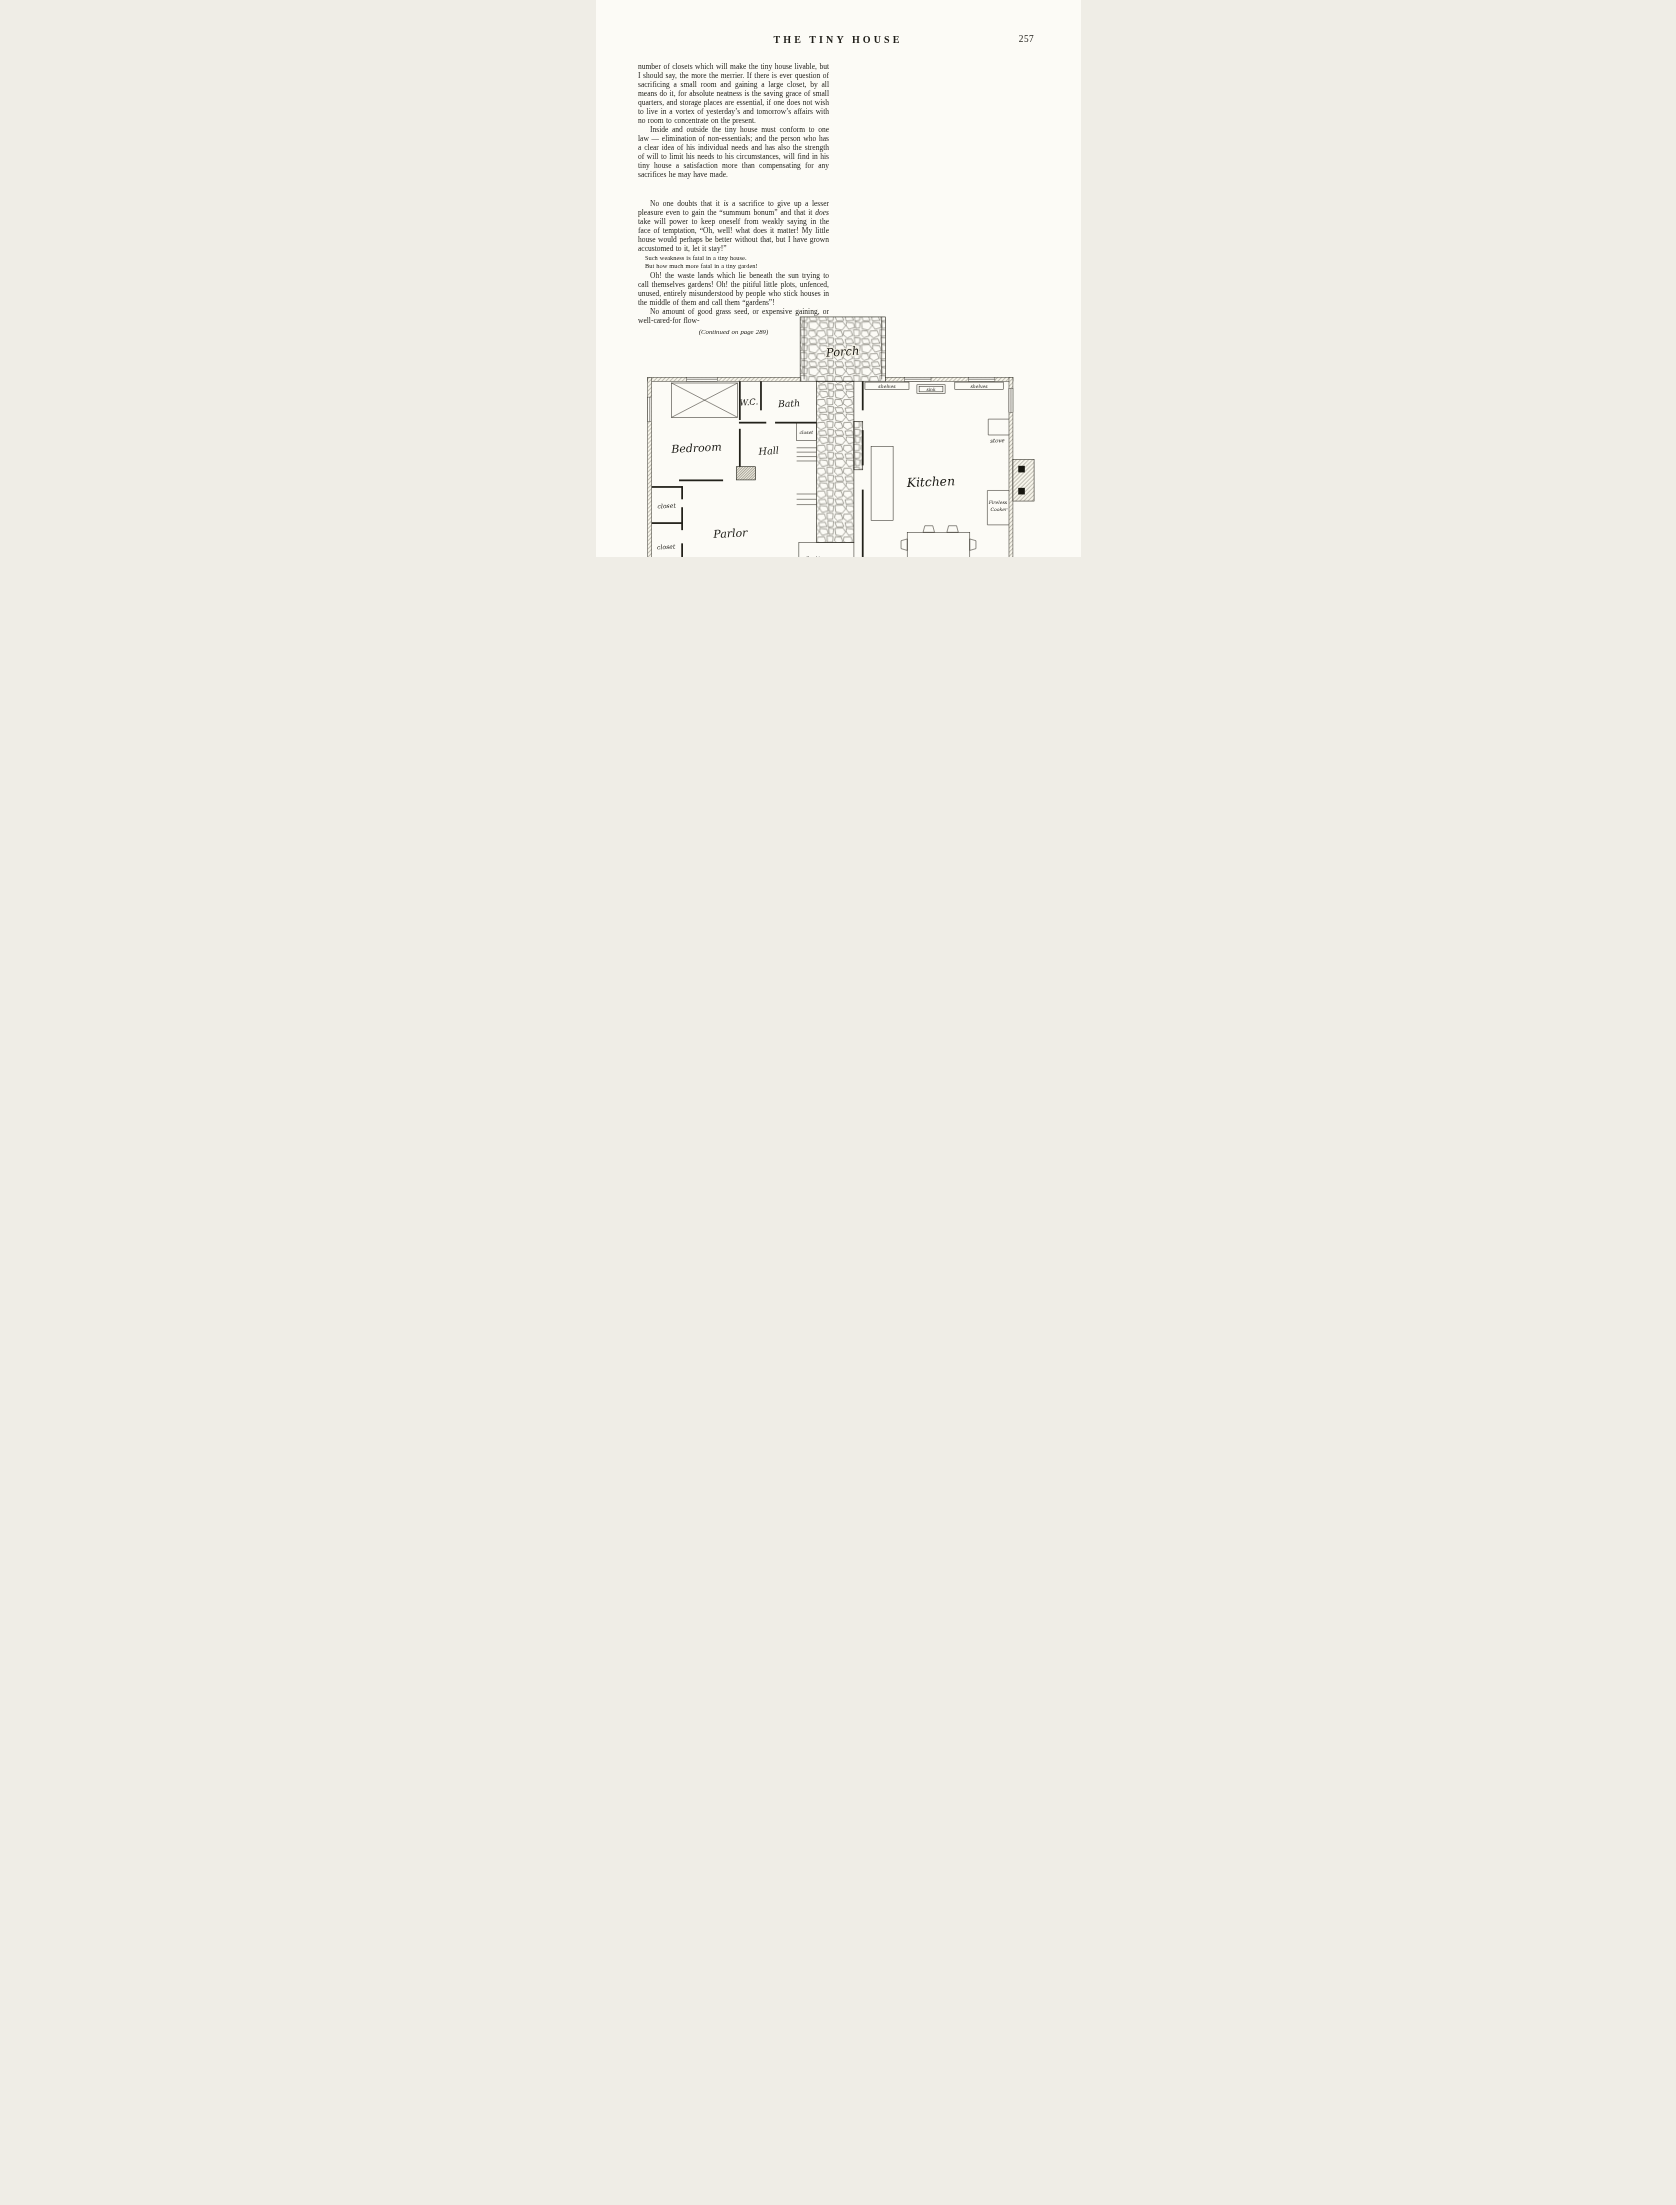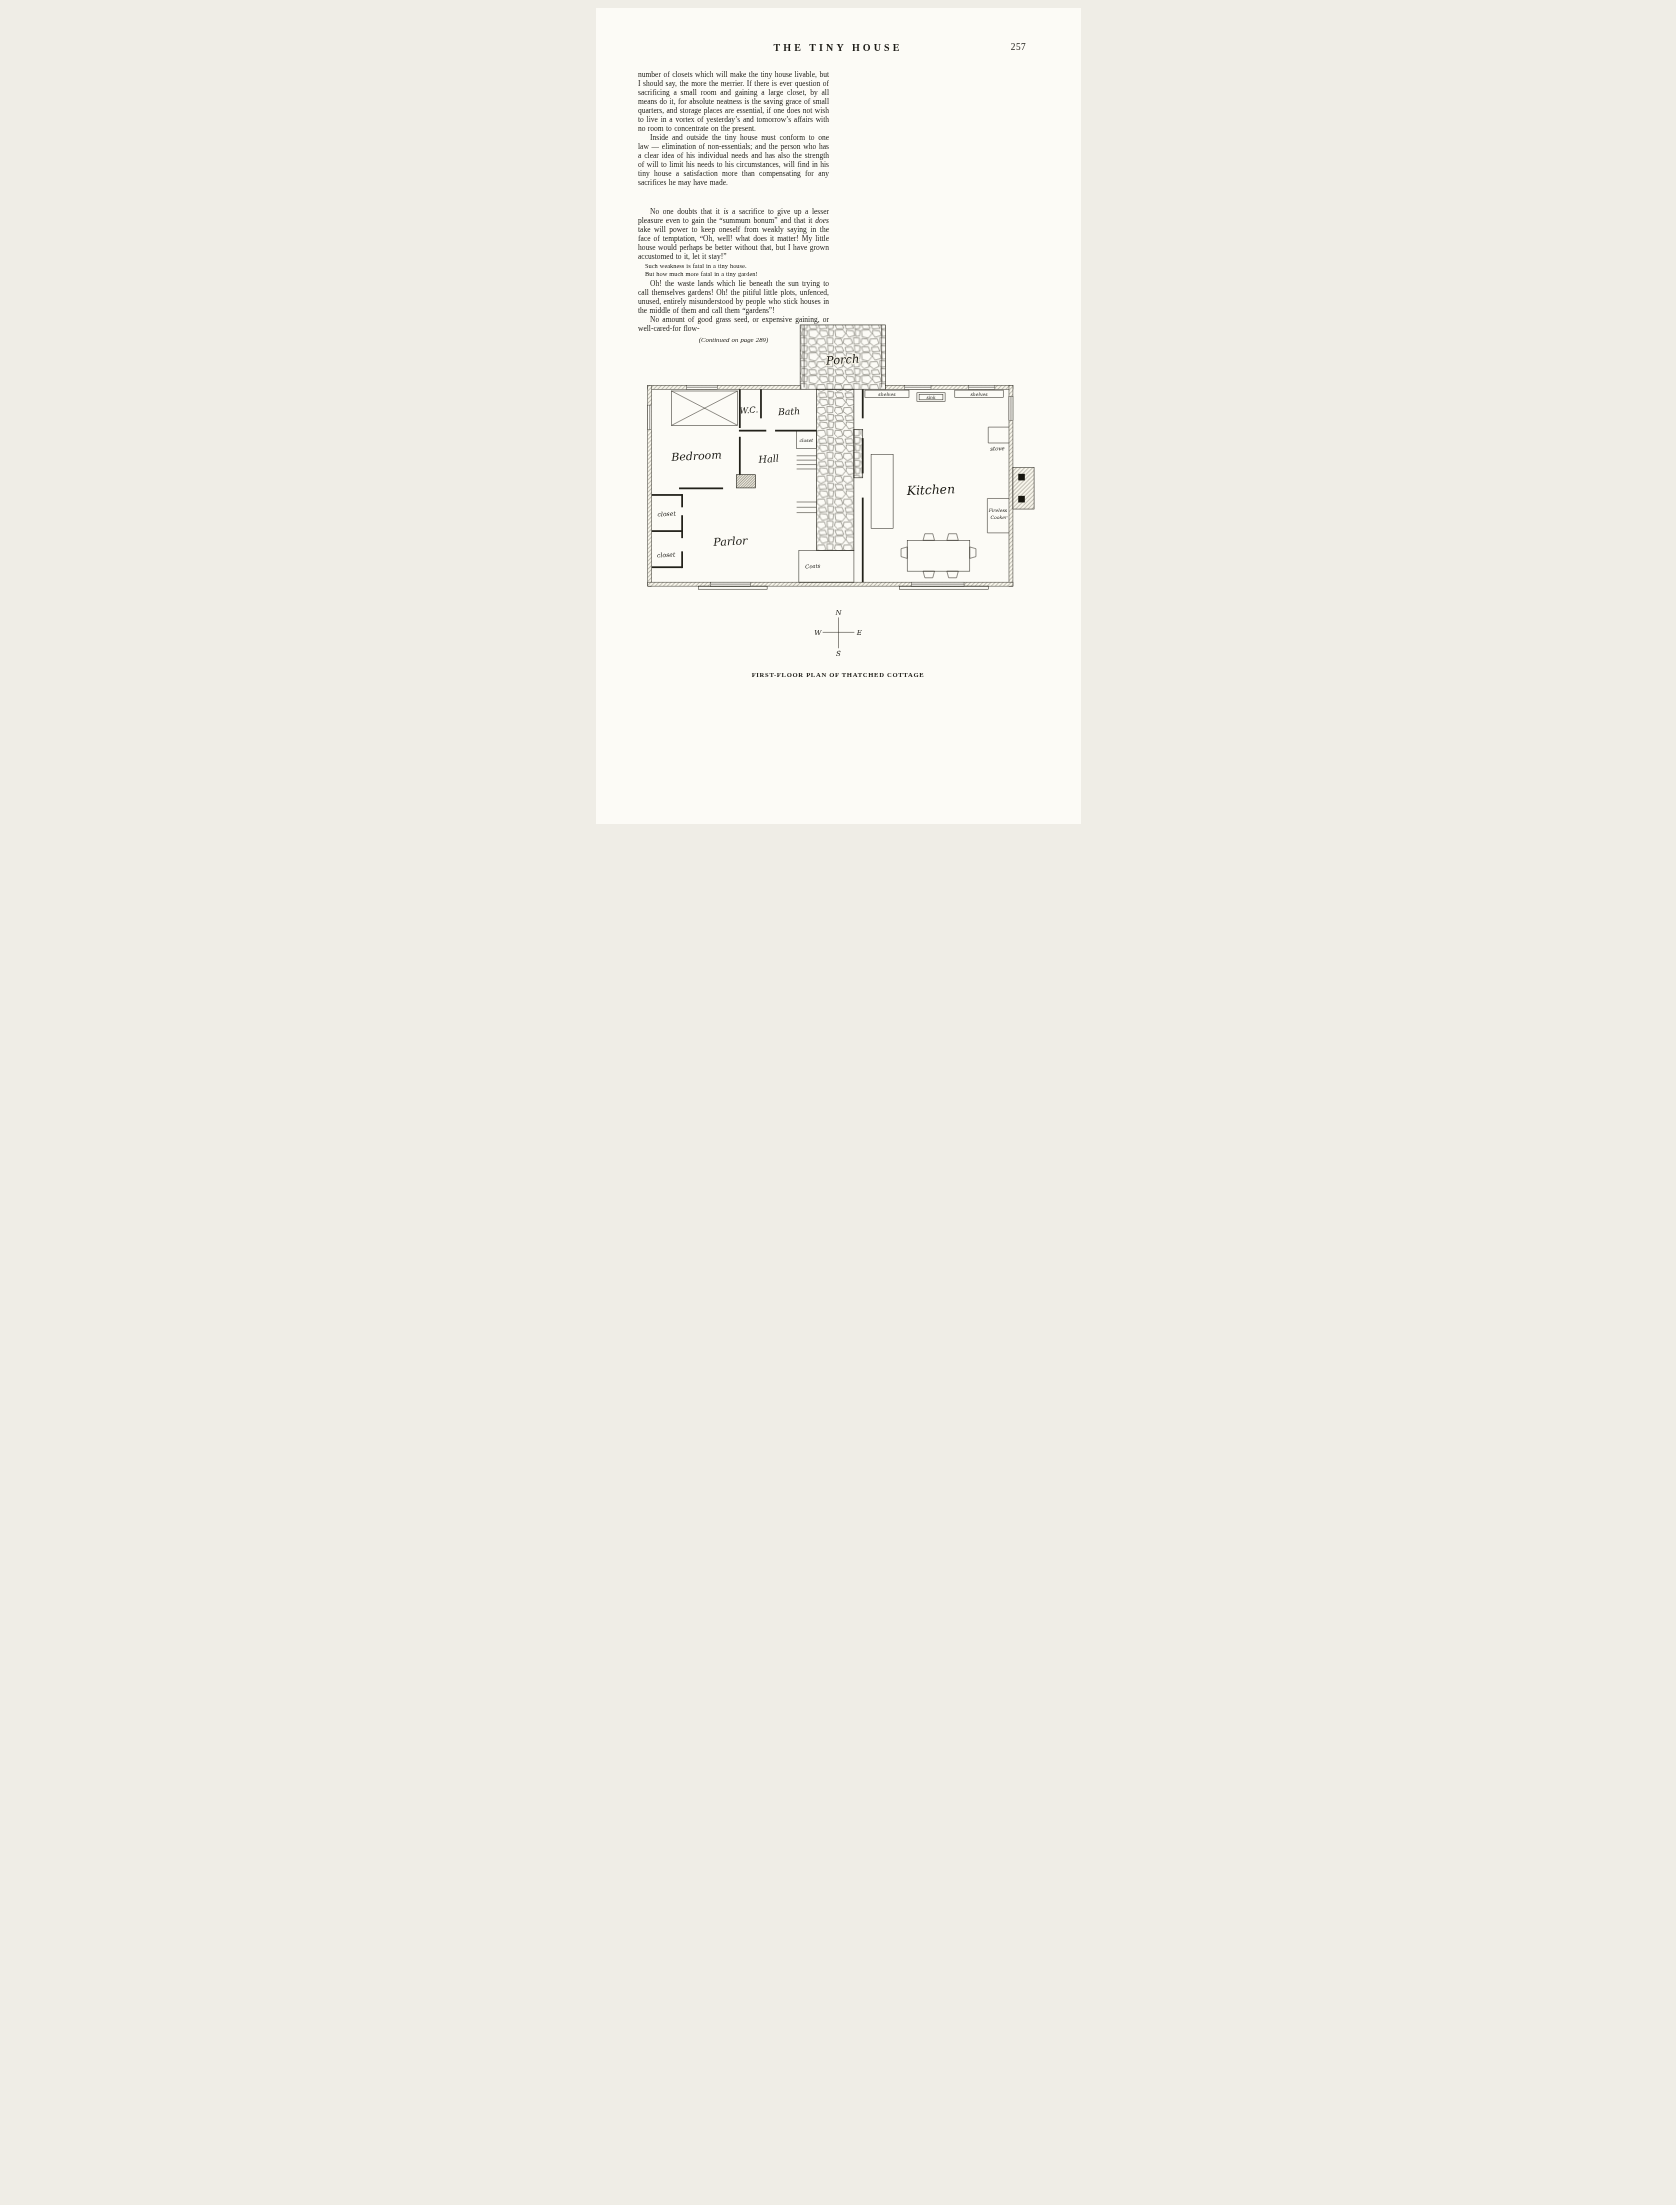--- a/index.html
+++ b/index.html
@@ -1,19 +1,19 @@
 <!DOCTYPE html>
 <html style="font-size:7px"><head>
 <meta charset="utf-8">
 <style>
   html,body{margin:0;padding:0;background:#efede6;}
   .sheet{
     position:relative;
-    width:485px;height:816px;
-    margin:8px auto;
+    width:485px;height:557px;
+    margin:0 auto;
     background:#fcfbf6;
     color:#1d1c17;
     font-family:"Liberation Serif", serif;
     overflow:hidden;
   }
   .page-header{
     position:relative;
     width:400px;
     margin:34px auto 0;
     text-align:center;
@@ -21,21 +21,21 @@
   }
   .running-title{
     display:inline;
     font-size:10px;
     font-weight:600;
     letter-spacing:3.1px;
     margin:0;
   }
   .page-number{
     position:absolute;
-    right:12px;top:0.4px;
+    right:4px;top:0.4px;
     font-size:9.3px;
     letter-spacing:0.4px;
   }
   .columns{
     display:flex;
     gap:19.4px;
     width:400px;
     margin:15px auto 0;
     text-align:justify;
     font-size:7.5px;

